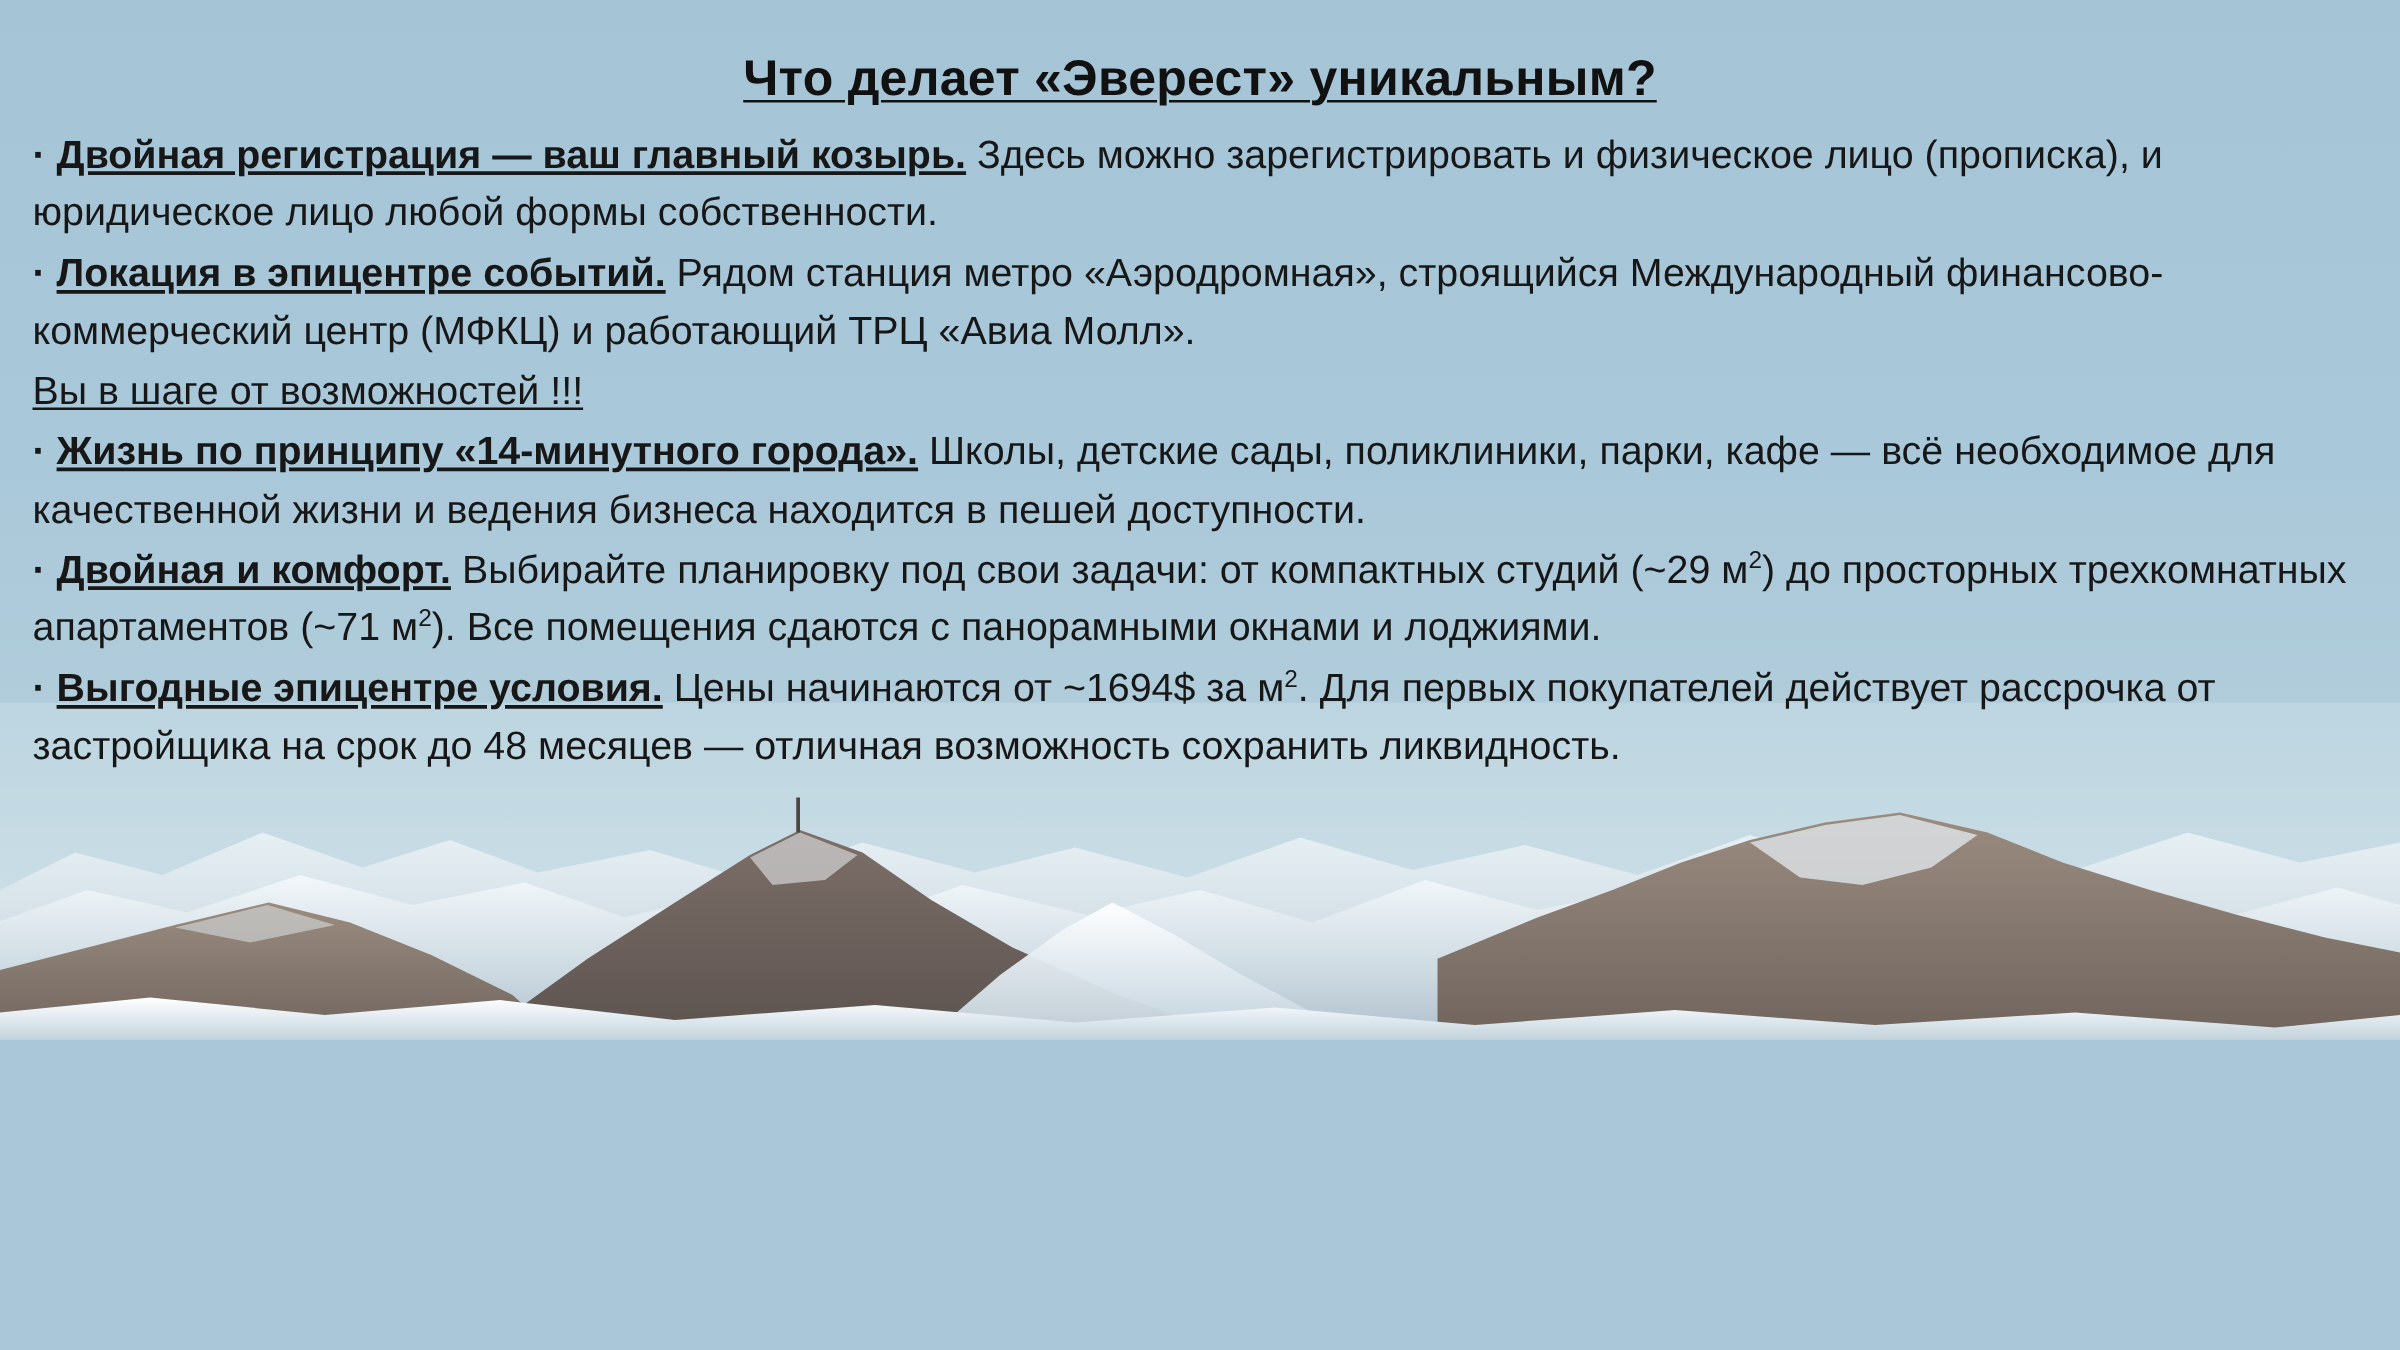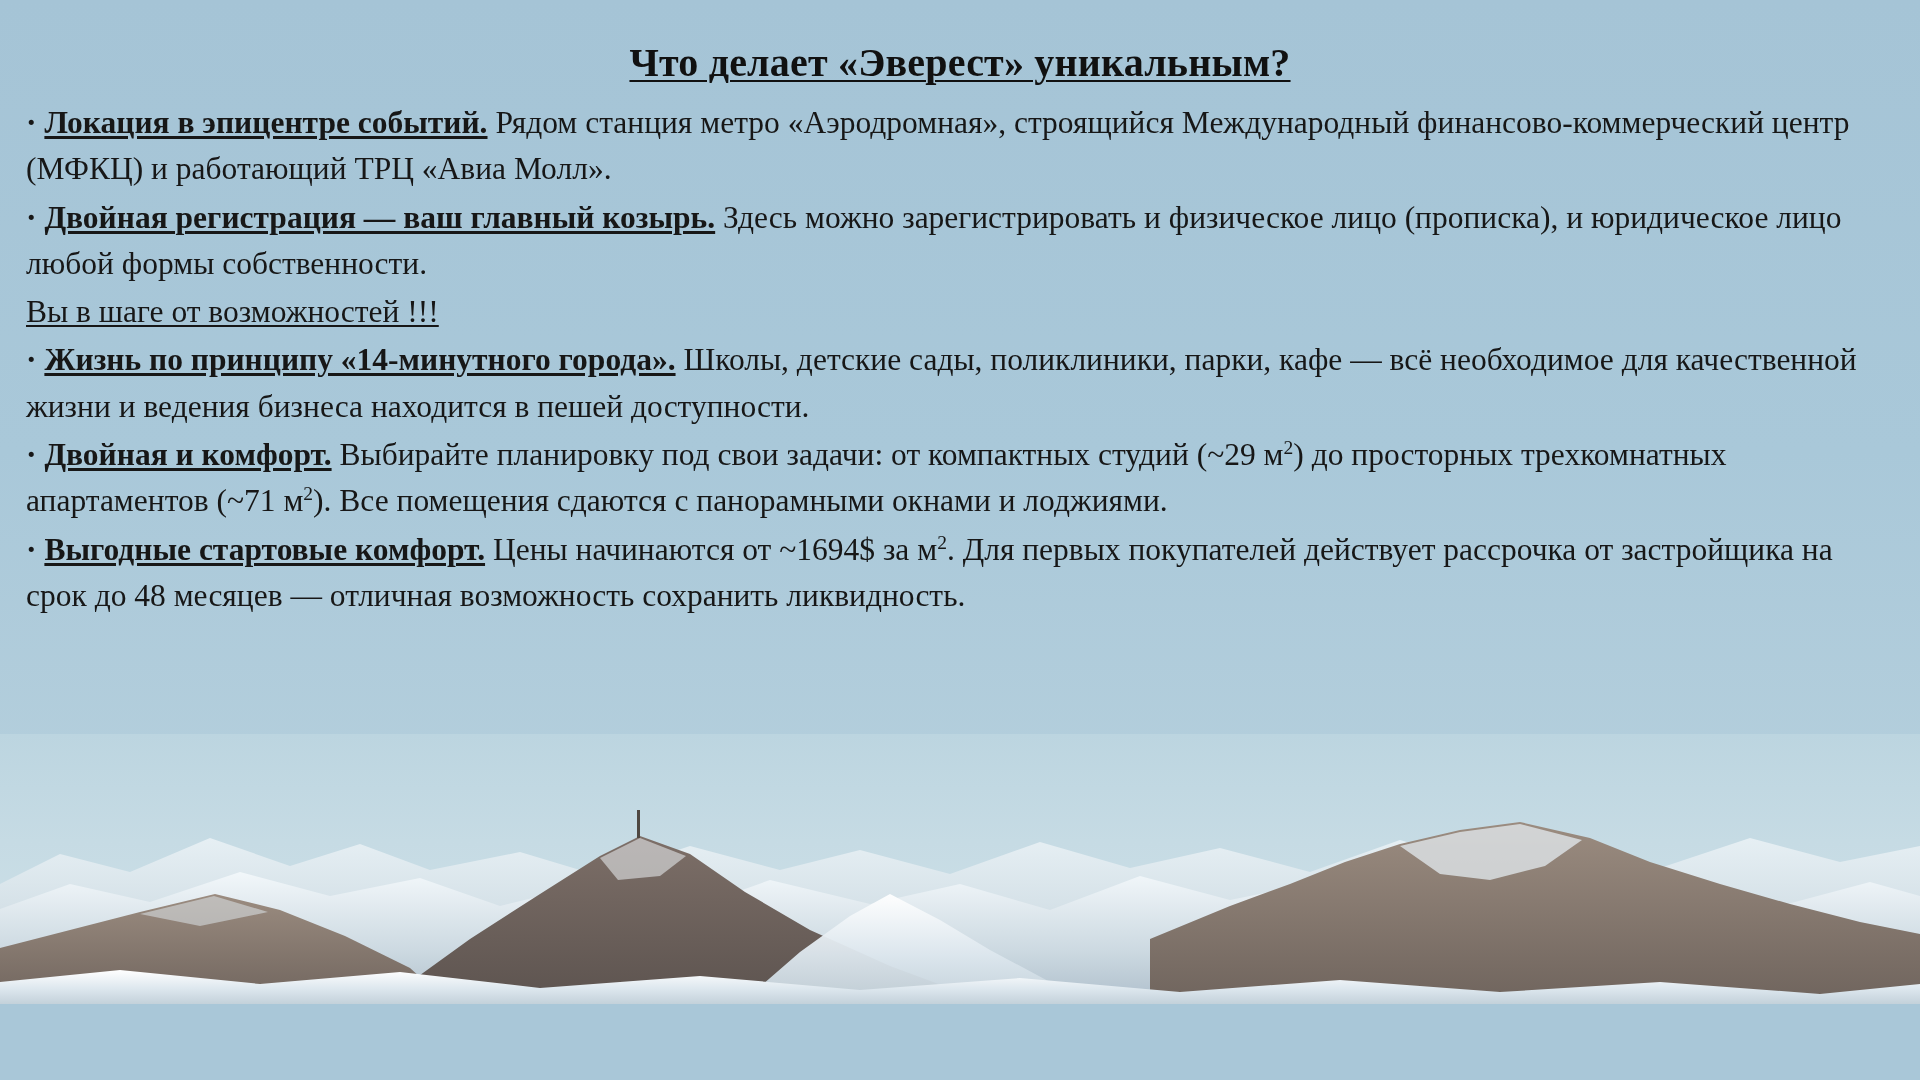--- a/index.html
+++ b/index.html
@@ -5,23 +5,23 @@
   * { margin:0; padding:0; box-sizing:border-box; }
 
   html, body {
     width:1920px; height:1080px;
     overflow:hidden;
     background:#a9c7d8;
   }
 
   #slide {
     position:relative;
-    width:1920px; height:1004px;
+    width:1920px; height:832px;
     background:linear-gradient(to bottom, #a5c4d6 0%, #a9c8d9 45%, #b3cedc 75%, #bcd5e0 100%);
-    font-family:Liberation Serif, serif;
+    font-family:Liberation Sans, sans-serif;
     color:#1a1a1a;
     overflow:hidden;
   }
 
   
   #photo {
     position:absolute;
     left:0; right:0; bottom:0;
     height:270px;
     overflow:hidden;
@@ -138,41 +138,41 @@
   </div>
 
   <div id="content">
 
     <h1 id="title">
       <span class="u">Что делает «Эверест» уникальным?</span>
     </h1>
 
     <p class="para">
       <span class="bullet">·</span>
-      <span class="lead">Локация в эпицентре событий.</span><span> Рядом станция метро «Аэродромная», строящийся Международный финансово-коммерческий центр (МФКЦ) и работающий ТРЦ «Авиа Молл».</span>
+      <span class="lead">Двойная регистрация — ваш главный козырь.</span><span> Здесь можно зарегистрировать и физическое лицо (прописка), и юридическое лицо любой формы собственности.</span>
     </p>
 
     <p class="para">
       <span class="bullet">·</span>
-      <span class="lead">Двойная регистрация — ваш главный козырь.</span><span> Здесь можно зарегистрировать и физическое лицо (прописка), и юридическое лицо любой формы собственности.</span>
+      <span class="lead">Локация в эпицентре событий.</span><span> Рядом станция метро «Аэродромная», строящийся Международный финансово-коммерческий центр (МФКЦ) и работающий ТРЦ «Авиа Молл».</span>
     </p>
 
     <p class="standalone">
       <span class="u">Вы в шаге от возможностей !!!</span>
     </p>
 
     <p class="para">
       <span class="bullet">·</span>
       <span class="lead">Жизнь по принципу «14-минутного города».</span><span> Школы, детские сады, поликлиники, парки, кафе — всё необходимое для качественной жизни и ведения бизнеса находится в пешей доступности.</span>
     </p>
 
     <p class="para">
       <span class="bullet">·</span>
       <span class="lead">Двойная и комфорт.</span><span> Выбирайте планировку под свои задачи: от компактных студий (~29 м<sup>2</sup>) до просторных трехкомнатных апартаментов (~71 м<sup>2</sup>). Все помещения сдаются с панорамными окнами и лоджиями.</span>
     </p>
 
     <p class="para">
       <span class="bullet">·</span>
-      <span class="lead">Выгодные стартовые комфорт.</span><span> Цены начинаются от ~1694$ за м<sup>2</sup>. Для первых покупателей действует рассрочка от застройщика на срок до 48 месяцев — отличная возможность сохранить ликвидность.</span>
+      <span class="lead">Выгодные эпицентре условия.</span><span> Цены начинаются от ~1694$ за м<sup>2</sup>. Для первых покупателей действует рассрочка от застройщика на срок до 48 месяцев — отличная возможность сохранить ликвидность.</span>
     </p>
 
   </div>
 </div>
 
 </body></html>

